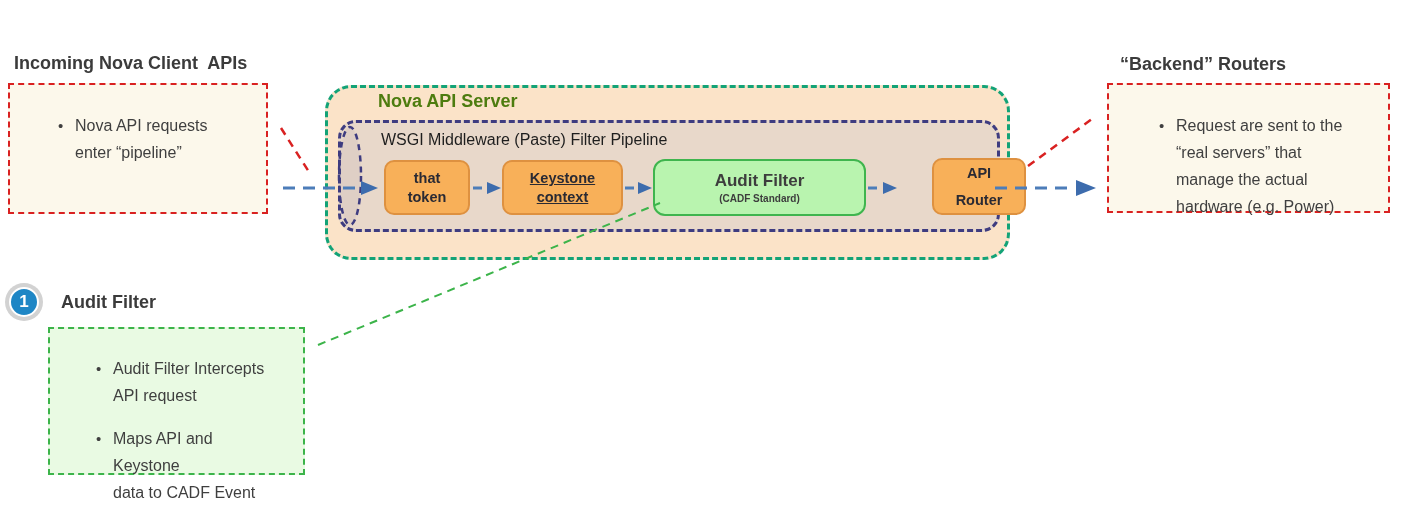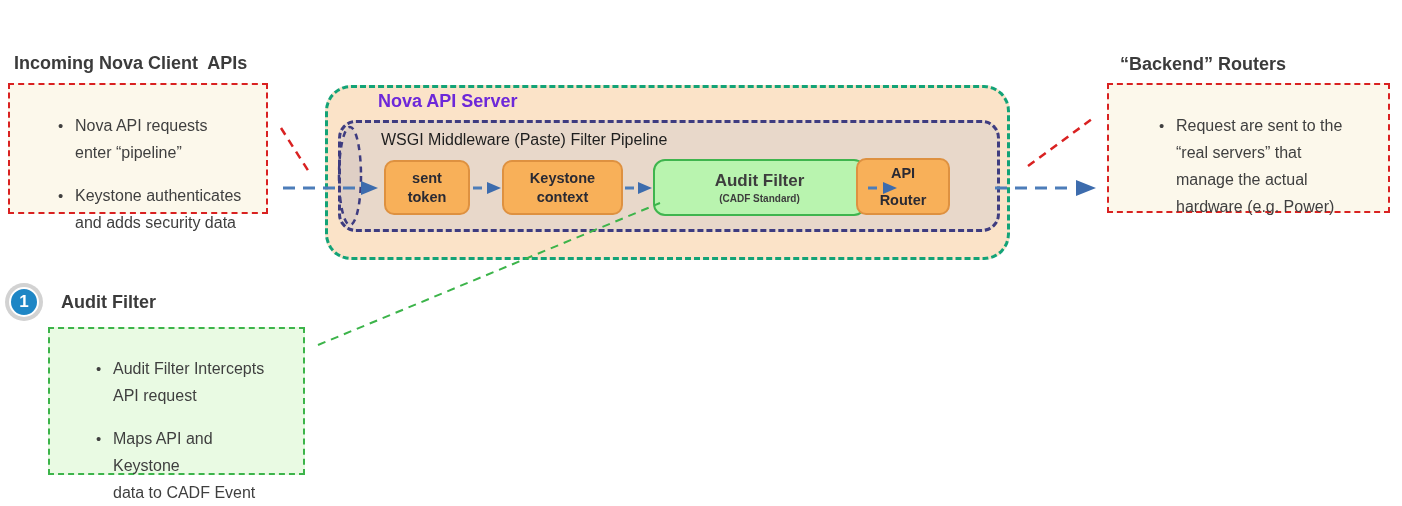--- a/index.html
+++ b/index.html
@@ -22,41 +22,41 @@
   .note.left-note{left:8px;top:83px;width:260px;height:131px;padding:11px 6px 0 30px;}
   .note.right-note{left:1107px;top:83px;width:283px;height:130px;padding:11px 4px 16px 32px;}
   .note.callout-note{
     left:48px;top:327px;width:257px;height:148px;padding:10px 4px 0 28px;
     background:#e9fae3;border:2px dashed #3cb44a;
   }
   .nova-box{
     left:325px;top:85px;width:685px;height:175px;box-sizing:border-box;
     background:#fbe3c8;border:3px dashed #13a377;border-radius:26px;
   }
-  .nova-title{left:378px;top:91px;font-size:18px;font-weight:bold;color:#6d28d9;}
+  .nova-title{left:378px;top:91px;font-size:18px;font-weight:bold;color:#4d7c0f;}
   .wsgi-box{
     left:338px;top:120px;width:662px;height:112px;box-sizing:border-box;
     background:#e8d8ca;border:3px dashed #3e3c80;border-radius:18px;
   }
   .wsgi-title{left:381px;top:131px;font-size:16px;color:#1e1e1e;}
   .block{
     position:absolute;box-sizing:border-box;display:flex;flex-direction:column;
     align-items:center;justify-content:center;text-align:center;
     border-radius:10px;font-weight:bold;color:#2a2a33;line-height:1.3;
   }
   .block.orange{background:#f8b059;border:2.5px solid #de9140;}
   .block.green{background:#b9f4af;border:2.5px solid #3fb54e;border-radius:12px;color:#3d3d3d;}
   .block .main{font-size:14.5px;}
   .block .sub{font-size:14.5px;}
   .block.green .main{font-size:17px;}
   .block.green .sub{font-size:10px;}
   .block-auth{left:384px;top:160px;width:86px;height:55px;}
-  .block-keystone{left:502px;top:160px;width:121px;height:55px;}
+  .block-keystone{left:502px;top:160px;width:121px;height:55px;text-decoration:underline;}
   .block-audit{left:653px;top:159px;width:213px;height:57px;}
-  .block-router{left:856px;top:158px;width:94px;height:57px;gap:8px;}
+  .block-router{left:932px;top:158px;width:94px;height:57px;gap:8px;}
   .h-left{left:14px;top:53px;}
   .h-right{left:1120px;top:54px;}
   .h-callout{left:61px;top:292px;}
   .badge{
     left:9px;top:287px;width:26px;height:26px;border-radius:50%;
     background:#1e86c5;border:2px solid #ffffff;box-shadow:0 0 0 4px #d2d2d2;
     display:flex;align-items:center;justify-content:center;
     color:#ffffff;font-weight:bold;font-size:17px;
   }
   svg.overlay{position:absolute;left:0;top:0;z-index:60;pointer-events:none;}
@@ -67,33 +67,31 @@
 
 <div class="canvas">
 
   <div class="abs heading h-left layer">Incoming Nova Client  APIs</div>
   <div class="abs heading h-right layer">“Backend” Routers</div>
 
   <div class="note left-note layer">
     <ul>
       <li>Nova API requests
 enter “pipeline”</li>
-      <li>Keystone authenticates
-and adds security data</li>
     </ul>
   </div>
 
   <div class="abs nova-box layer"></div>
   <div class="abs nova-title layer">Nova API Server</div>
 
   <div class="abs wsgi-box layer"></div>
   <div class="abs wsgi-title layer">WSGI Middleware (Paste) Filter Pipeline</div>
 
   <div class="block orange block-auth layer">
-    <span class="main">sent</span>
+    <span class="main">that</span>
     <span class="sub">token</span>
   </div>
   <div class="block orange block-keystone layer">
     <span class="main">Keystone</span>
     <span class="sub">context</span>
   </div>
   <div class="block green block-audit layer">
     <span class="main">Audit Filter</span>
     <span class="sub">(CADF Standard)</span>
   </div>

